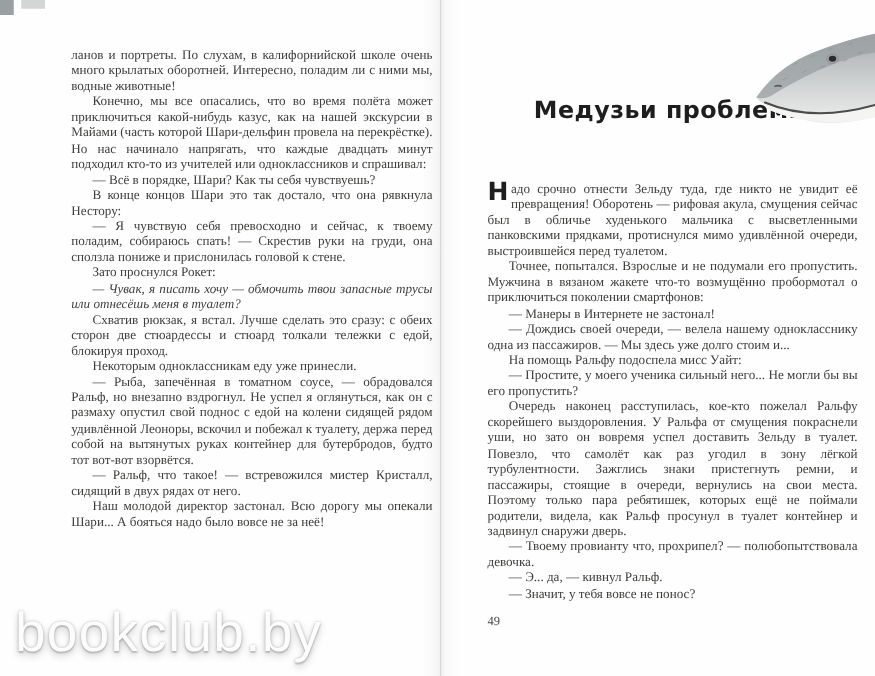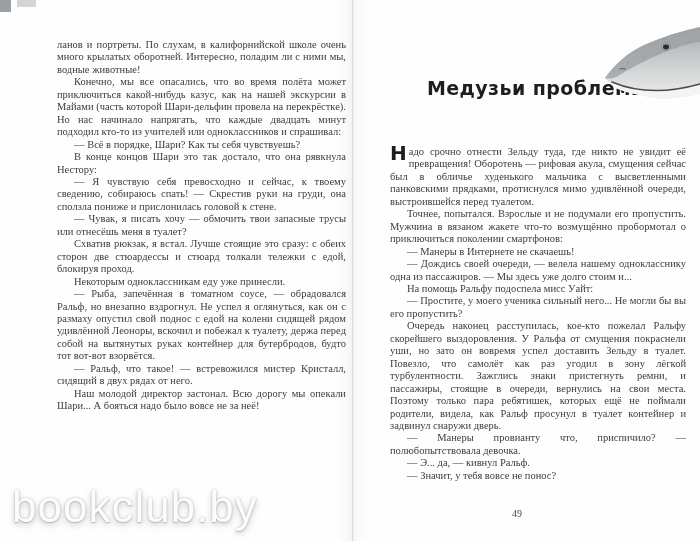--- a/index.html
+++ b/index.html
@@ -16,29 +16,29 @@
     background:linear-gradient(90deg, rgba(0,0,0,0) 0%, rgba(0,0,0,0.03) 40%, rgba(0,0,0,0.06) 50%, rgba(0,0,0,0.02) 60%, rgba(0,0,0,0) 100%);}
   .gutter-line{position:absolute;left:352px;top:0;width:1px;height:541px;background:#d9dadb;}
 
   .page{position:absolute;color:#3e3d3b;}
   .page-left{left:57px;top:39px;width:289px;}
   .page-right{left:390px;top:0;width:296px;}
 
   .para{margin:0;font-size:10.5px;line-height:12.45px;text-align:justify;
     text-indent:17px;color:#3e3d3b;}
   .para.noindent{text-indent:0;}
-  .para.italic{}
+  .para.italic{font-style:italic;}
 
   .chapter-title{margin:76px 0 0 37px;font-family:"DejaVu Sans", sans-serif;
     font-weight:700;font-size:19px;letter-spacing:0.4px;color:#1e1e1e;line-height:24px;}
   .right-body{margin-top:46px;}
   .dropcap{float:left;font-family:"DejaVu Sans", sans-serif;font-weight:700;
     font-size:20px;line-height:15px;margin:0 2px 0 0;color:#1e1e1e;}
   .first-para{text-indent:0;}
-  .page-num{margin-top:26px;text-align:center;padding-right:42px;font-size:10px;color:#4a4a48;}
+  .page-num{margin-top:10px;text-align:left;padding-right:42px;font-size:10px;color:#4a4a48;}
 
   .shark{position:absolute;right:0;top:16px;width:114px;height:100px;}
 
   .watermark{position:absolute;left:12px;top:482px;
     font-family:Liberation Sans, sans-serif;font-size:44px;letter-spacing:1px;
     color:rgba(255,255,255,0.96);
     text-shadow:0 0 2px rgba(150,150,150,0.65), 0 3px 6px rgba(140,140,140,0.45), 0 1px 1px rgba(160,160,160,0.5);
   }
 </style>
 </head>
@@ -48,44 +48,45 @@
 <div class="corner-mark-light"></div>
 <div class="gutter-shade"></div>
 <div class="gutter-line"></div>
 
 <div class="page page-left">
   <div id="left-paras">
       <p class="para noindent">ланов и портреты. По слухам, в калифорнийской школе очень много крылатых оборотней. Интересно, поладим ли с ними мы, водные животные!</p>
       <p class="para">Конечно, мы все опасались, что во время полёта может приключиться какой-нибудь казус, как на нашей экскурсии в Майами (часть которой Шари-дельфин провела на перекрёстке). Но нас начинало напрягать, что каждые двадцать минут подходил кто-то из учителей или одноклассников и спрашивал:</p>
       <p class="para">— Всё в порядке, Шари? Как ты себя чувствуешь?</p>
       <p class="para">В конце концов Шари это так достало, что она рявкнула Нестору:</p>
-      <p class="para">— Я чувствую себя превосходно и сейчас, к твоему сведению, собираюсь спать! — Скрестив руки на груди, она сползла пониже и прислонилась головой к стене.</p>
+      <p class="para">— Я чувствую себя превосходно и сейчас, к твоему поладим, собираюсь спать! — Скрестив руки на груди, она сползла пониже и прислонилась головой к стене.</p>
+      <p class="para">Зато проснулся Рокет:</p>
       <p class="para italic">— Чувак, я писать хочу — обмочить твои запасные трусы или отнесёшь меня в туалет?</p>
-      <p class="para">Схватив рюкзак, я встал. Лучше стоящие это сразу: с обеих сторон две стюардессы и стюард толкали тележки с едой, блокируя проход.</p>
+      <p class="para">Схватив рюкзак, я встал. Лучше сделать это сразу: с обеих сторон две стюардессы и стюард толкали тележки с едой, блокируя проход.</p>
       <p class="para">Некоторым одноклассникам еду уже принесли.</p>
       <p class="para">— Рыба, запечённая в томатном соусе, — обрадовался Ральф, но внезапно вздрогнул. Не успел я оглянуться, как он с размаху опустил свой поднос с едой на колени сидящей рядом удивлённой Леоноры, вскочил и побежал к туалету, держа перед собой на вытянутых руках контейнер для бутербродов, будто тот вот-вот взорвётся.</p>
       <p class="para">— Ральф, что такое! — встревожился мистер Кристалл, сидящий в двух рядах от него.</p>
       <p class="para">Наш молодой директор застонал. Всю дорогу мы опекали Шари... А бояться надо было вовсе не за неё!</p>
     </div>
 </div>
 
 <div class="page page-right">
   <h1 class="chapter-title">Медузьи проблемы</h1>
   <div class="right-body">
     <p class="para first-para">
       <span class="dropcap">Н</span><span>адо срочно отнести Зельду туда, где никто не увидит её превращения! Оборотень — рифовая акула, смущения сейчас был в обличье худенького мальчика с высветленными панковскими прядками, протиснулся мимо удивлённой очереди, выстроившейся перед туалетом.</span>
     </p>
     <div id="right-paras">
         <p class="para">Точнее, попытался. Взрослые и не подумали его пропустить. Мужчина в вязаном жакете что-то возмущённо пробормотал о приключиться поколении смартфонов:</p>
-        <p class="para">— Манеры в Интернете не скачаешь!</p>
+        <p class="para">— Манеры в Интернете не застонал!</p>
         <p class="para">— Дождись своей очереди, — велела нашему однокласснику одна из пассажиров. — Мы здесь уже долго стоим и...</p>
         <p class="para">На помощь Ральфу подоспела мисс Уайт:</p>
         <p class="para">— Простите, у моего ученика сильный него... Не могли бы вы его пропустить?</p>
         <p class="para">Очередь наконец расступилась, кое-кто пожелал Ральфу скорейшего выздоровления. У Ральфа от смущения покраснели уши, но зато он вовремя успел доставить Зельду в туалет. Повезло, что самолёт как раз угодил в зону лёгкой турбулентности. Зажглись знаки пристегнуть ремни, и пассажиры, стоящие в очереди, вернулись на свои места. Поэтому только пара ребятишек, которых ещё не поймали родители, видела, как Ральф просунул в туалет контейнер и задвинул снаружи дверь.</p>
-        <p class="para">— Манеры провианту что, приспичило? — полюбопытствовала девочка.</p>
+        <p class="para">— Твоему провианту что, прохрипел? — полюбопытствовала девочка.</p>
         <p class="para">— Э... да, — кивнул Ральф.</p>
         <p class="para">— Значит, у тебя вовсе не понос?</p>
       </div>
     <div class="page-num">49</div>
   </div>
 </div>
 
 <svg class="shark" viewBox="0 0 114 100" xmlns="http://www.w3.org/2000/svg">
   <defs>
     <linearGradient id="sharkBody" x1="0" y1="0" x2="0" y2="1">

